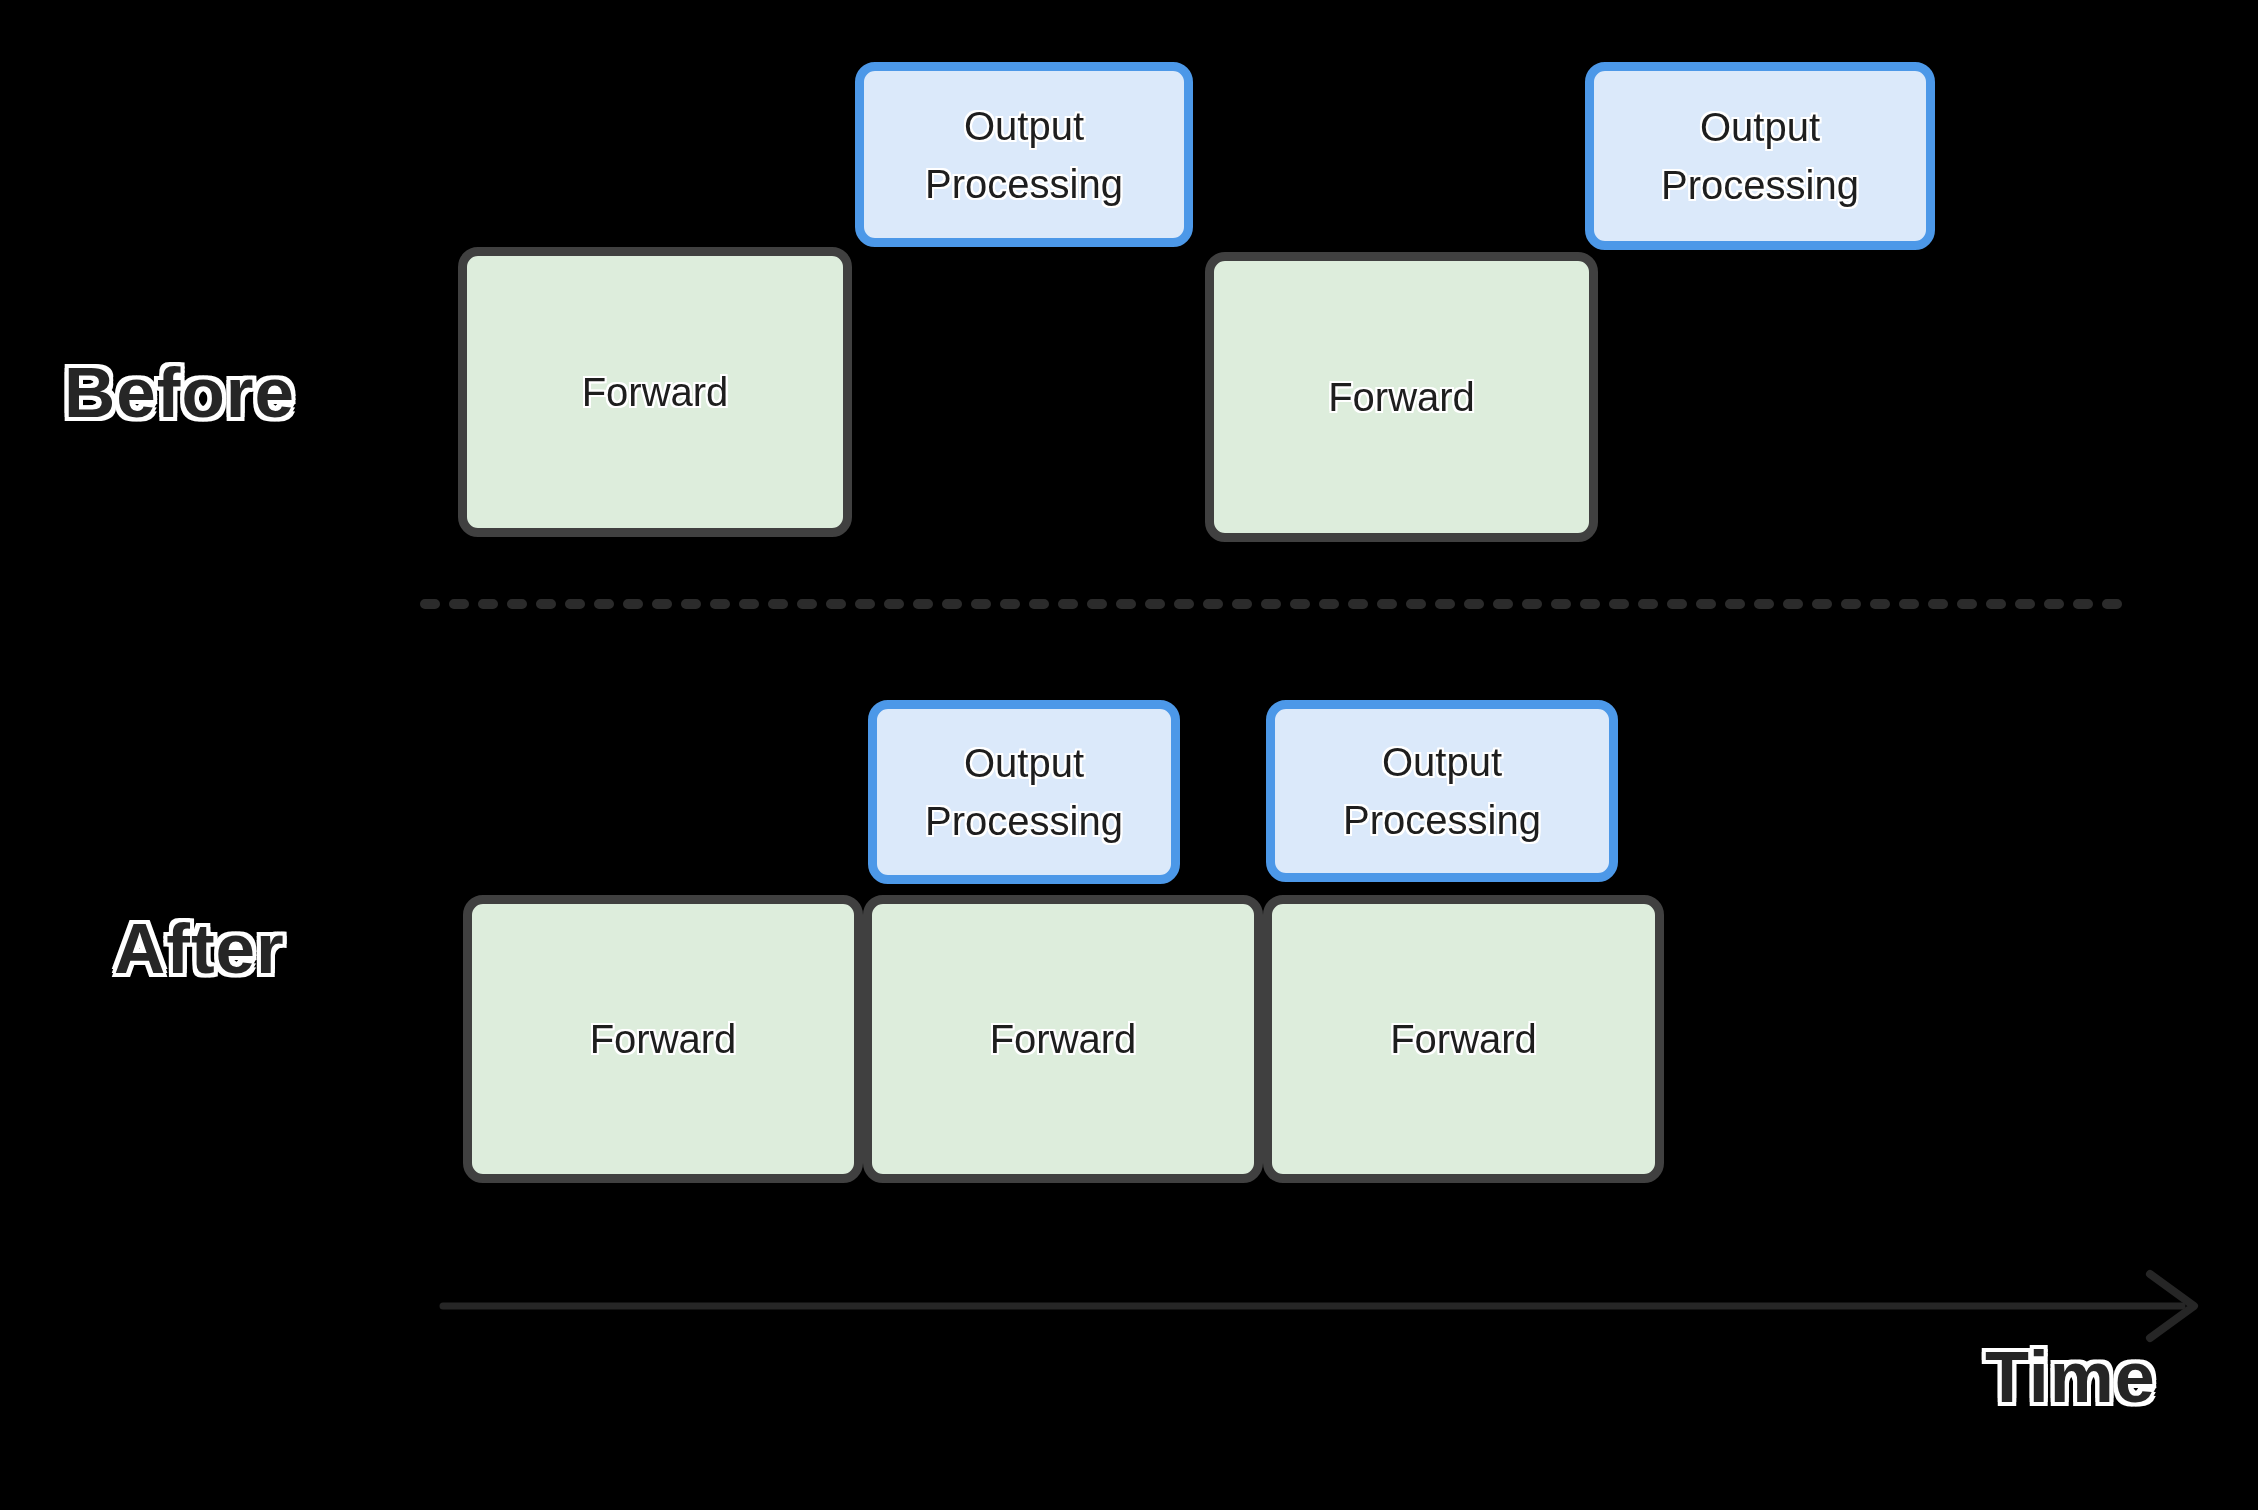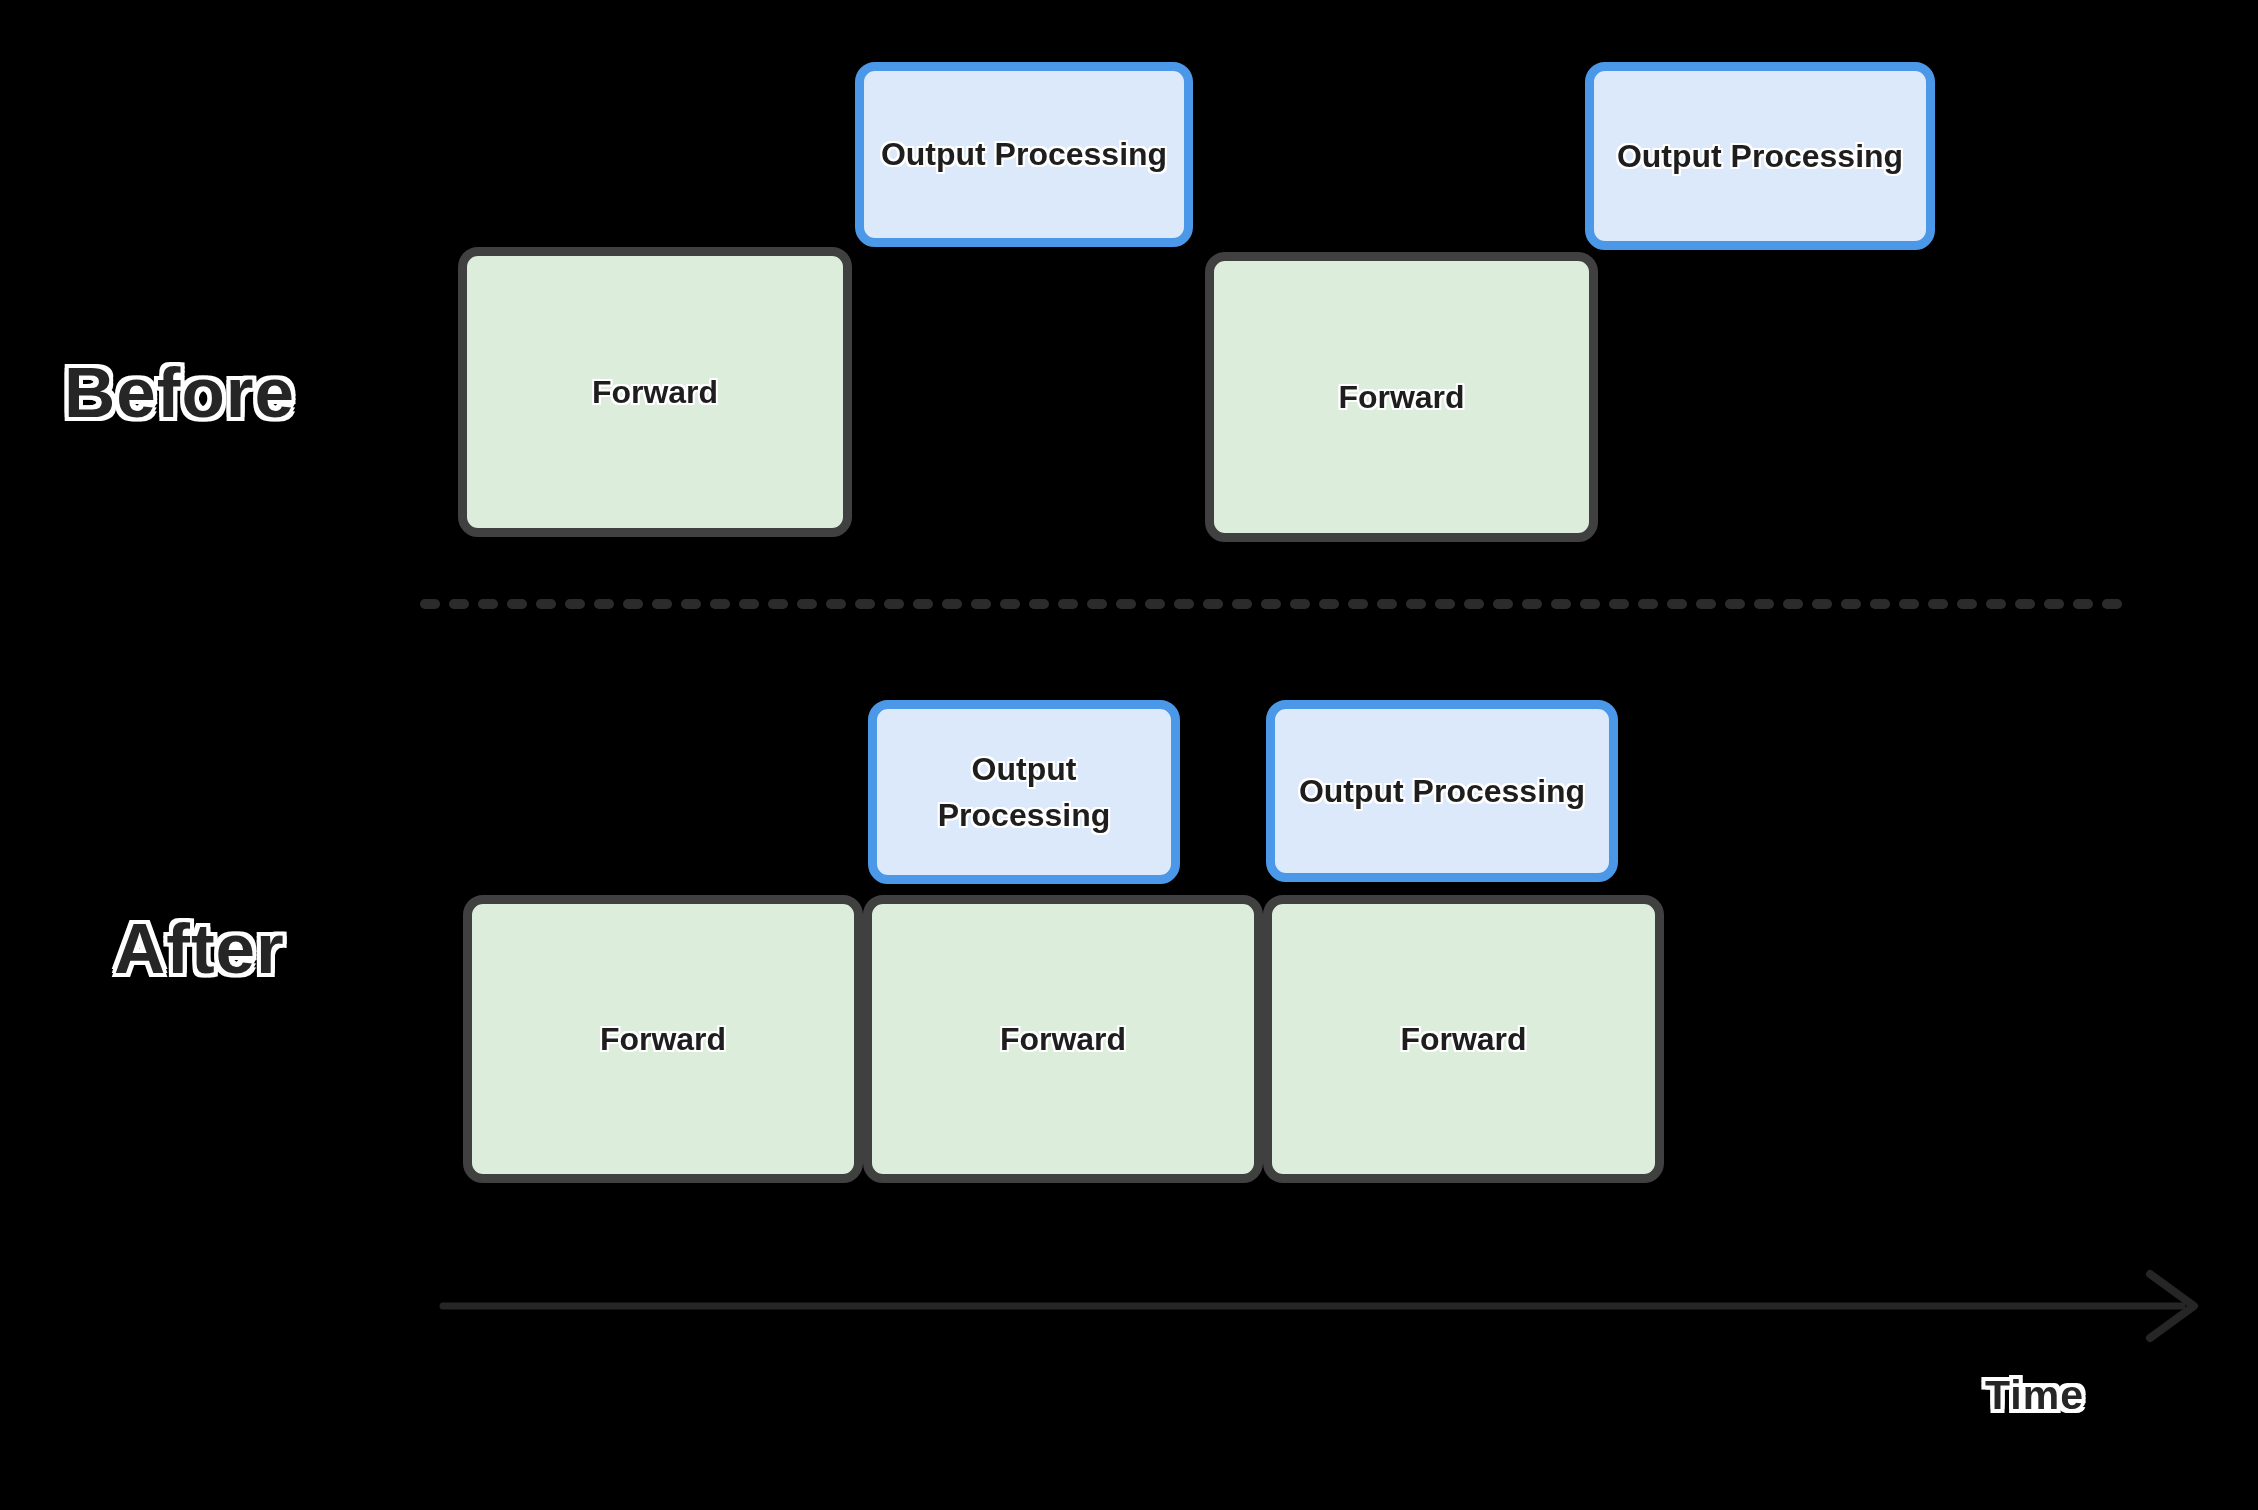--- a/index.html
+++ b/index.html
@@ -25,35 +25,35 @@
     letter-spacing: 1px;
     text-shadow:
       -4px -4px 0 #ffffff,  4px -4px 0 #ffffff,
       -4px  4px 0 #ffffff,  4px  4px 0 #ffffff,
       -4px  0   0 #ffffff,  4px  0   0 #ffffff,
        0   -4px 0 #ffffff,  0    4px 0 #ffffff;
     white-space: nowrap;
   }
   #label-before { left: 64px;  top: 352px; }
   #label-after  { left: 80px;  top: 908px; margin-left: 34px; }
-  #label-time   { left: 1985px; top: 1372px; font-size: 41px; }
+  #label-time   { left: 1985px; top: 1336px; font-size: 72px; }
 
   
   .box {
     position: absolute;
     box-sizing: border-box;
     border-radius: 20px;
     display: flex;
     align-items: center;
     justify-content: center;
     text-align: center;
   }
   .box .box-label {
-    font-size: 32px;
-    font-weight: 700;
+    font-size: 40px;
+    font-weight: 400;
     color: #1e1e1e;
     line-height: 1.45;
     text-shadow:
       -2px -2px 0 #ffffff,  2px -2px 0 #ffffff,
       -2px  2px 0 #ffffff,  2px  2px 0 #ffffff,
       -2px  0   0 #ffffff,  2px  0   0 #ffffff,
        0   -2px 0 #ffffff,  0    2px 0 #ffffff;
     padding: 0 14px;
   }
   .forward {

